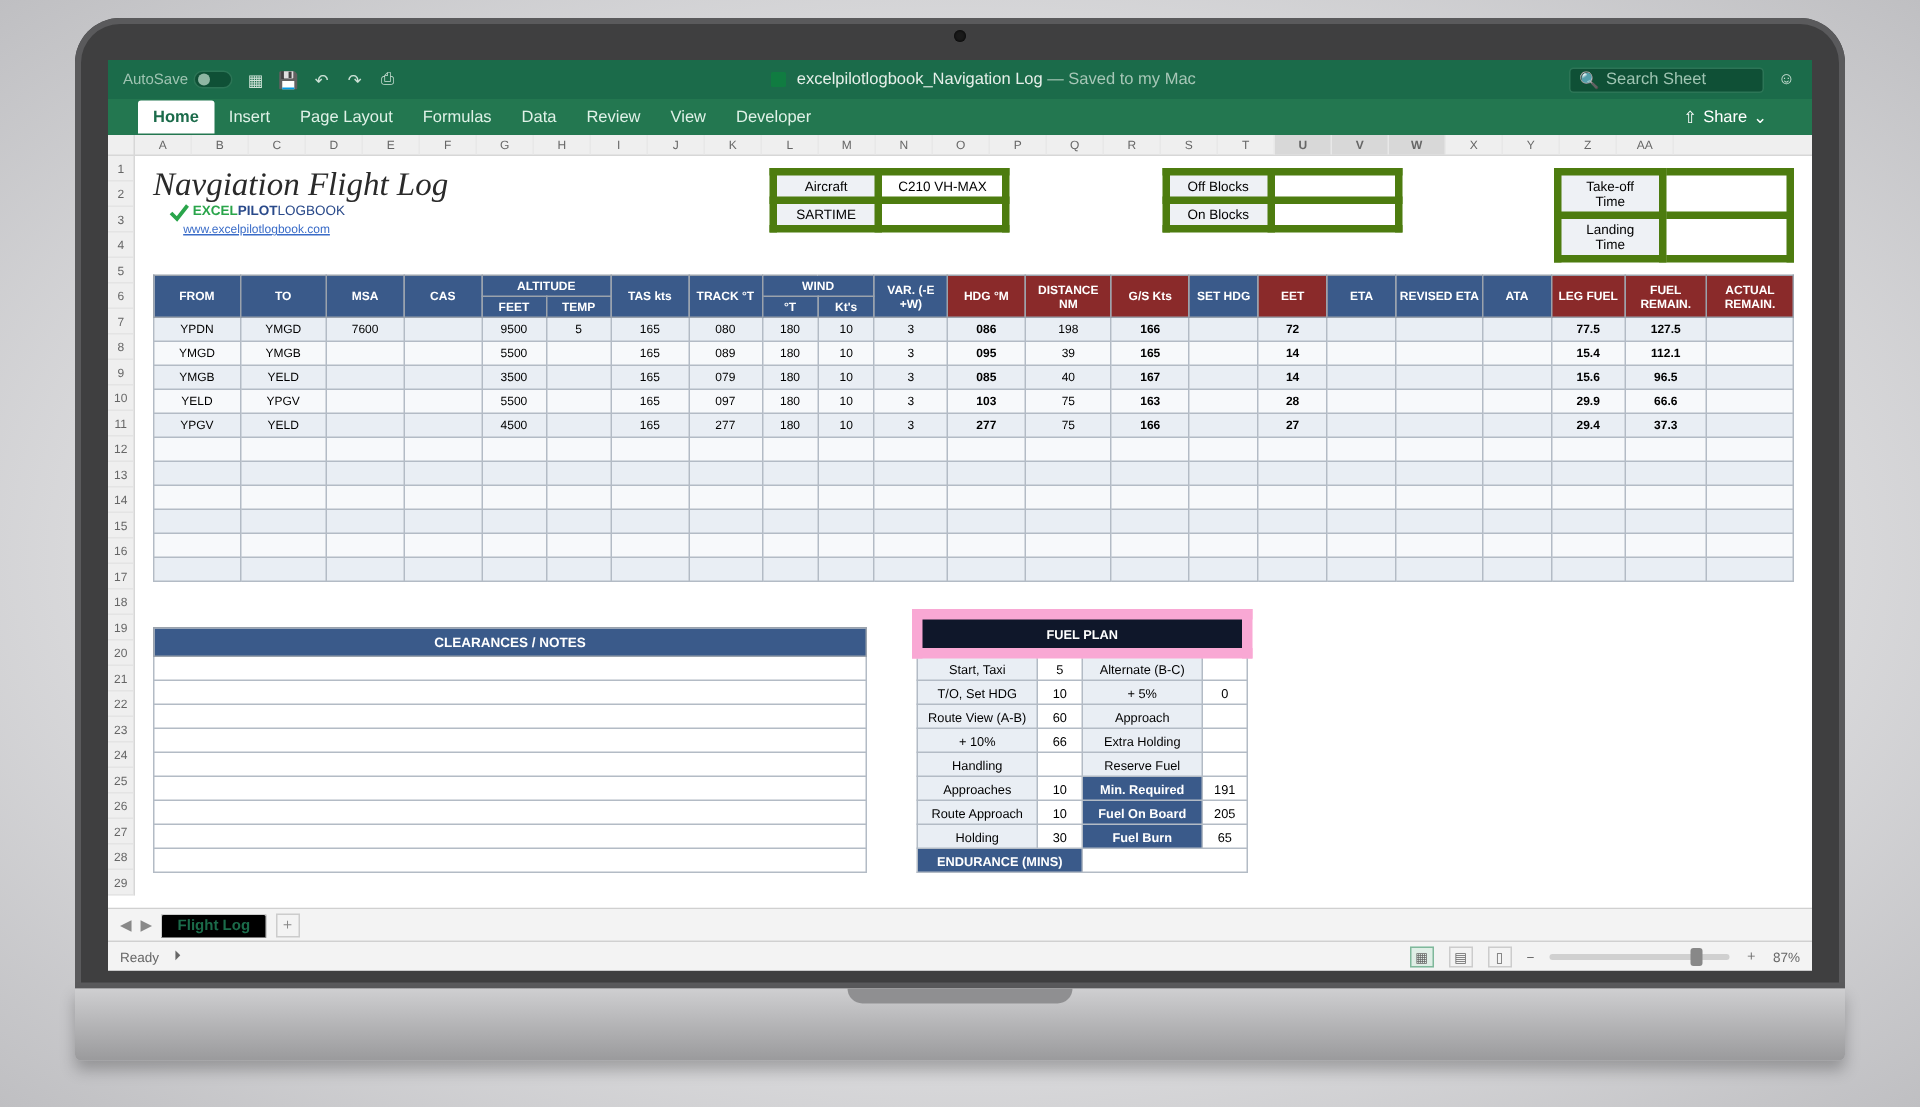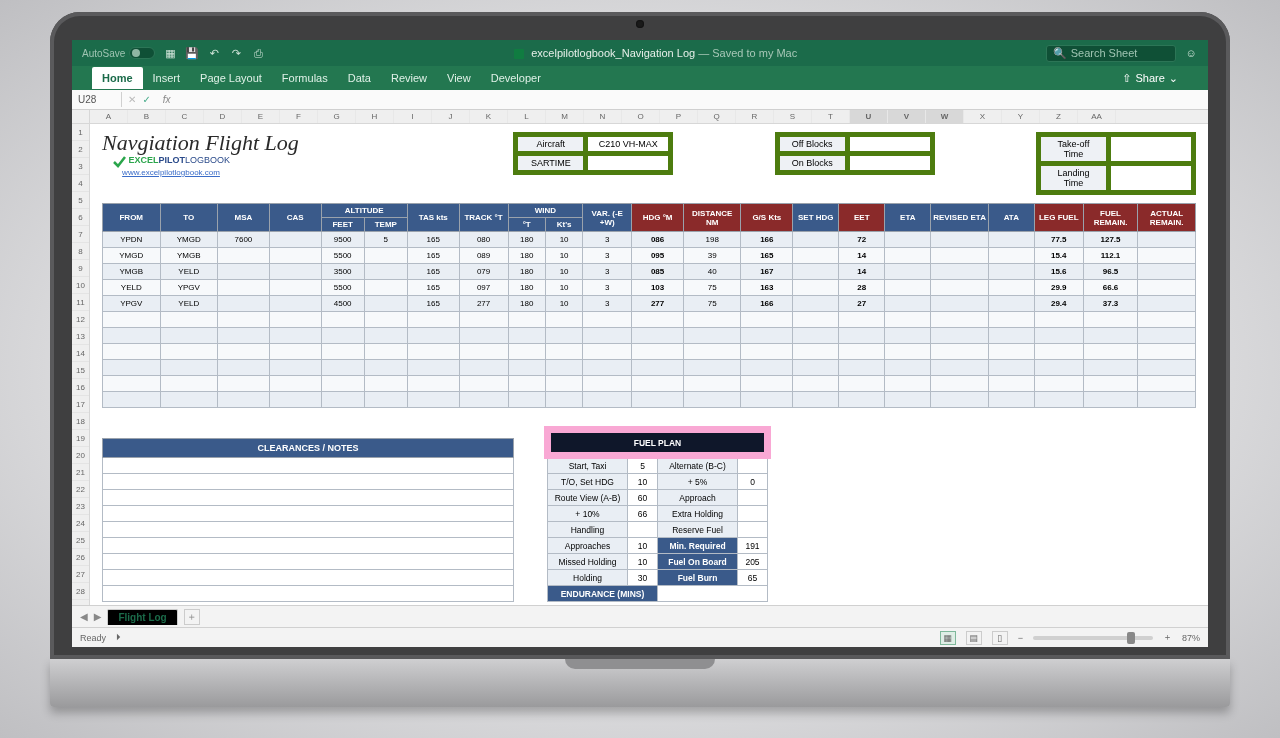--- a/index.html
+++ b/index.html
@@ -45,21 +45,21 @@
   .meta td { border:5px solid #4d7c0f; padding:2px 6px; background:#fff; height:16px; }
   .meta td.lbl { background:#eef1f5; width:70px; text-align:center; }
   .meta td.val { width:85px; text-align:center; }
   .main { border-collapse:collapse; font-size:8px; margin-top:8px; width:100%; table-layout:fixed; }
   .main th { background:#3a5a8a; color:#fff; border:1px solid #9aa2ac; padding:2px 1px; font-weight:600; font-size:8px; }
   .main th.red { background:#8a2a2a;margin-top:19px; }
   .main td { border:1px solid #b3bbc5; text-align:center; padding:2px 0; height:16px; }
   .main tr.odd td { background:#e9eef4; }
   .main tr.even td { background:#f7f9fb; }
   .bold { font-weight:700; }
-  .notes { border-collapse:collapse; width:412px; font-size:9px; margin-top:30px;border-radius:17px; }
+  .notes { border-collapse:collapse; width:476px; font-size:9px; margin-top:30px;border-radius:17px; }
   .notes th { background:#3a5a8a; color:#fff; padding:4px; border:1px solid #9aa2ac; }
   .notes td { border:1px solid #b3bbc5; height:16px; background:#fff; }
   .fuel { border-collapse:collapse; font-size:8.5px; margin-top:18px; float:right; }
   .fuel th { background:#0f172a; color:#fff; padding:4px; border:7px solid #f9a8d4; }
   .fuel td { border:1px solid #b3bbc5; padding:2px 4px; text-align:center; height:16px; }
   .fuel td.lbl { background:#e9eef4; width:80px; }
   .fuel td.hl { background:#3a5a8a; color:#fff; font-weight:600; }
   .fuel td.val { width:30px; background:#fff; }
   
   .tabbar { height:22px; background:#f3f3f3; border-top:1px solid #d0d0d0; display:flex; align-items:center; font-size:10px; padding:0 8px; gap:6px; color:#888; }
@@ -115,29 +115,20 @@
         <div class="tab">View</div>
         <div class="tab">Developer</div>
         <div class="spacer"></div>
         <div class="share">
           <span>⇧</span>
           <span>Share</span>
           <span>⌄</span>
         </div>
       </div>
 
-      <div class="fx-row">
-        <div class="namebox">U28</div>
-        <div class="fx-ctrl">
-          <span>✕</span>
-          <span style="color:#4a8">✓</span>
-        </div>
-        <div class="fx-label">fx</div>
-        <div style="flex:1"></div>
-      </div>
 
       <div class="sheet">
         <div style="width:18px;">
           <div style="height:14px;background:#efefef;border-bottom:1px solid #d7d7d7;border-right:1px solid #d7d7d7"></div>
           <div class="rowhdrs" id="rowhdrs">
               <div>1</div>
               <div>2</div>
               <div>3</div>
               <div>4</div>
               <div>5</div>
@@ -642,21 +633,21 @@
                       <td class="lbl">Reserve Fuel</td>
                       <td class="val"></td>
                     </tr>
                 <tr>
                       <td class="lbl">Approaches</td>
                       <td class="val">10</td>
                       <td class="hl">Min. Required</td>
                       <td class="val">191</td>
                     </tr>
                 <tr>
-                      <td class="lbl">Missed Holding</td>
+                      <td class="lbl">Route Approach</td>
                       <td class="val">10</td>
                       <td class="hl">Fuel On Board</td>
                       <td class="val">205</td>
                     </tr>
                 <tr>
                       <td class="lbl">Holding</td>
                       <td class="val">30</td>
                       <td class="hl">Fuel Burn</td>
                       <td class="val">65</td>
                     </tr>

